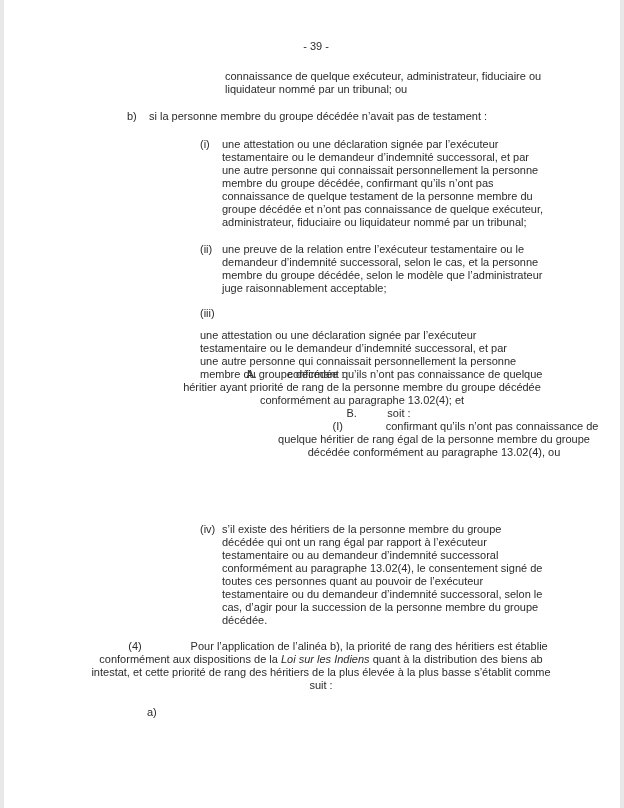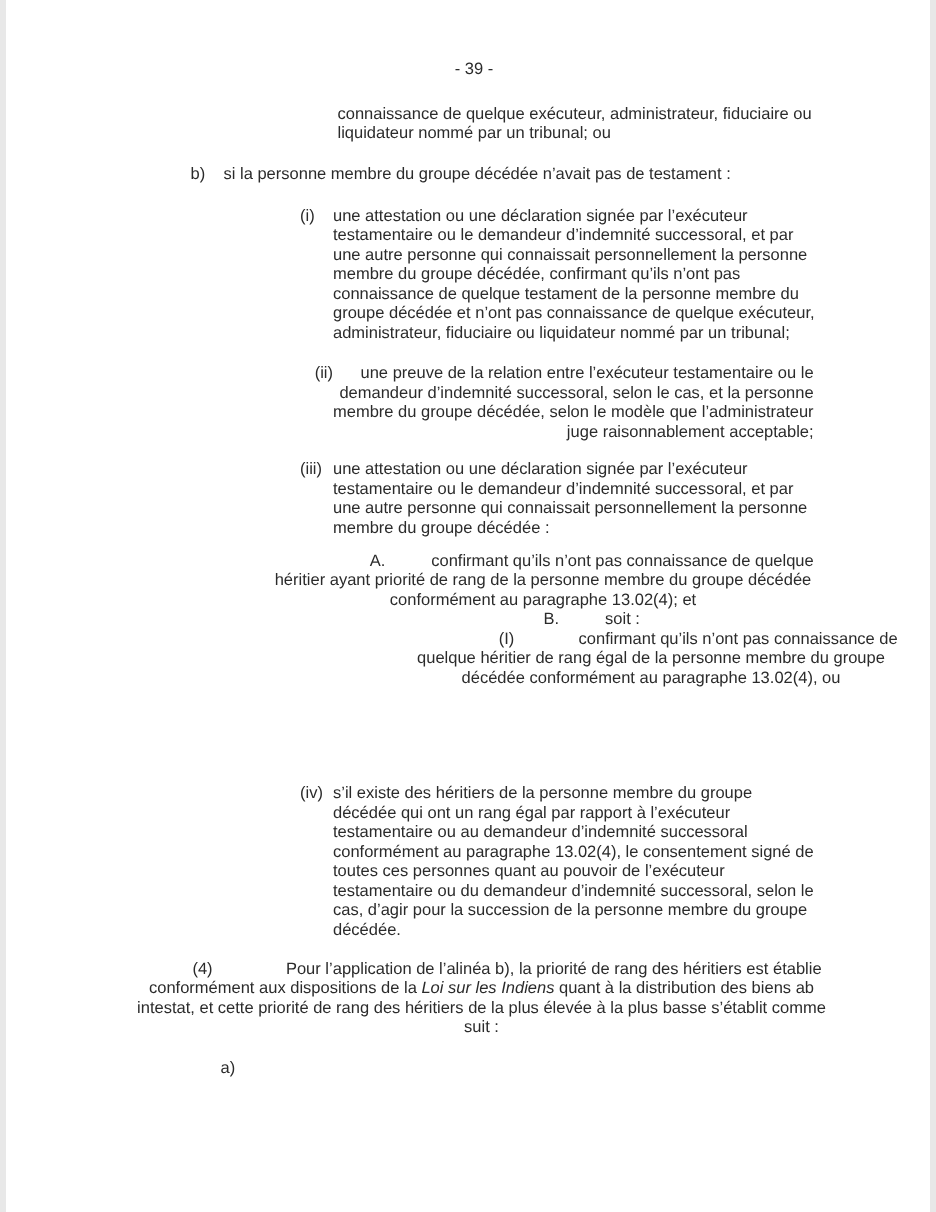--- a/index.html
+++ b/index.html
@@ -20,24 +20,24 @@
   .prelines { white-space: pre-line; }
   .center { left: 0; width: 624px; text-align: center; }
   .item { display: flex; align-items: flex-start; }
   .item .marker { flex: 0 0 22px; white-space: nowrap; }
   .item .marker-w { flex: 0 0 23px; white-space: nowrap; }
 
   #pageno   { top: 40px; }
   #block0   { top: 70px;  left: 221px; }
   #item-b   { top: 110px; left: 123px; }
   #item-i   { top: 138px; left: 196px; }
-  #item-ii  { top: 243px; left: 196px; text-align: right; }
-  #item-iii { top: 307px; left: 196px; }
+  #item-ii  { top: 243px; left: 196px; }
+  #item-iii { top: 307px; left: 196px; flex-direction: column; }
   #sub-A    { top: 368px; left: 148px; width: 420px; text-indent: 65px; }
-  #sub-B    { top: 407px; left: 148px; width: 420px; text-indent: 65px; }
+  #sub-B    { top: 407px; left: 132px; width: 420px; text-indent: 65px; }
   #sub-I    { top: 420px; left: 185px; width: 410px; text-indent: 63px; margin-left: 40px; }
   #sub-II   { top: 459px; left: 185px; width: 410px; text-indent: 63px; }
   #item-iv  { top: 523px; left: 196px; }
   #para4    { top: 640px; left: 71px;  width: 492px; text-indent: 34px; }
   #item-a   { top: 706px; left: 143px; }
 </style>
 </head>
 <body>
 
 <div class="page">

